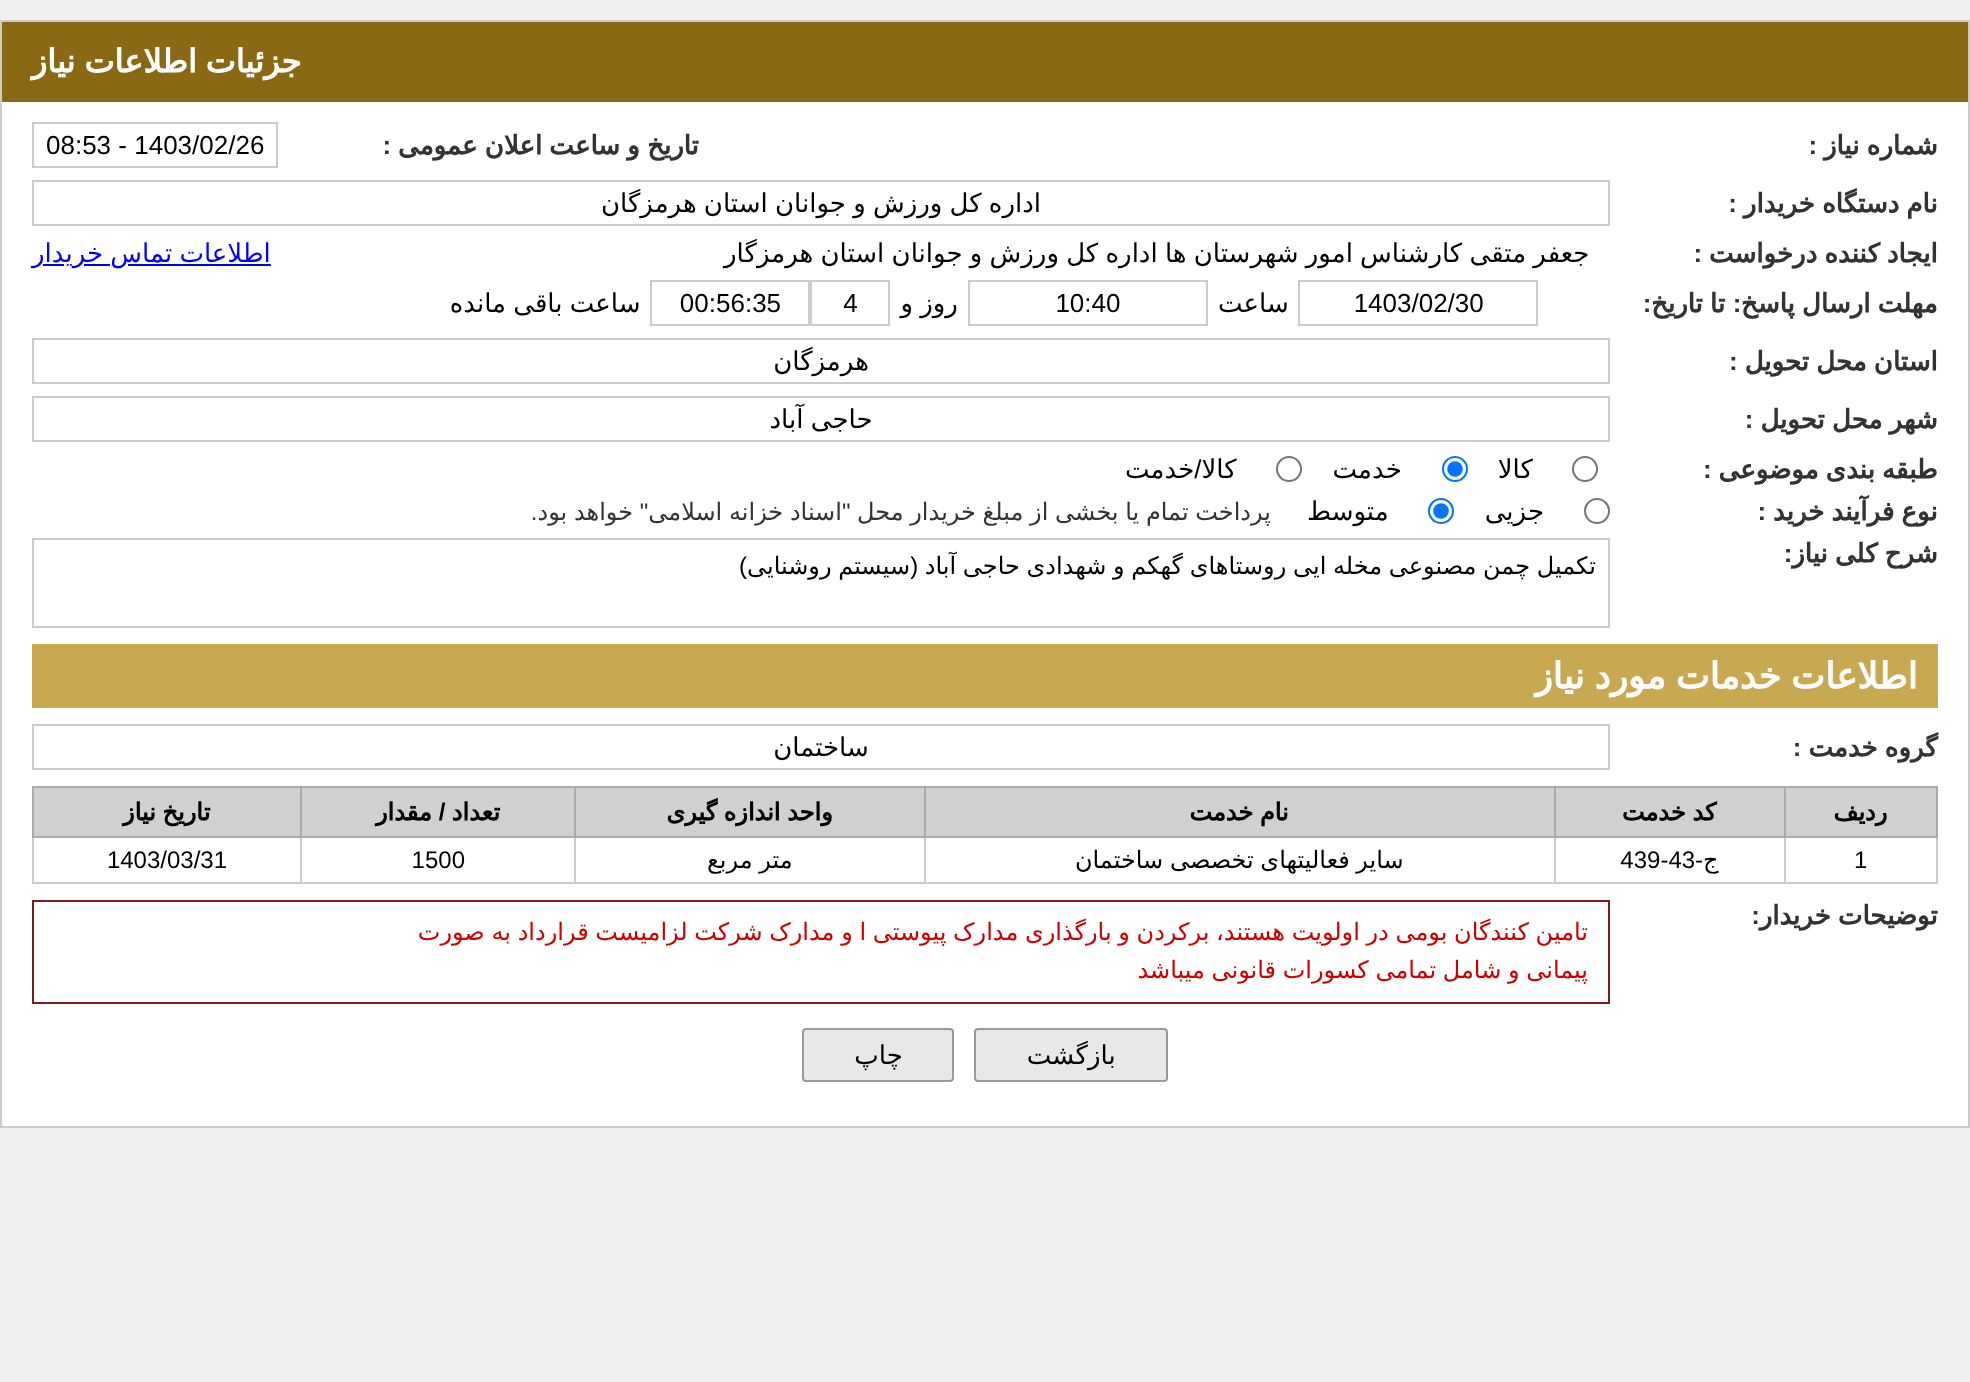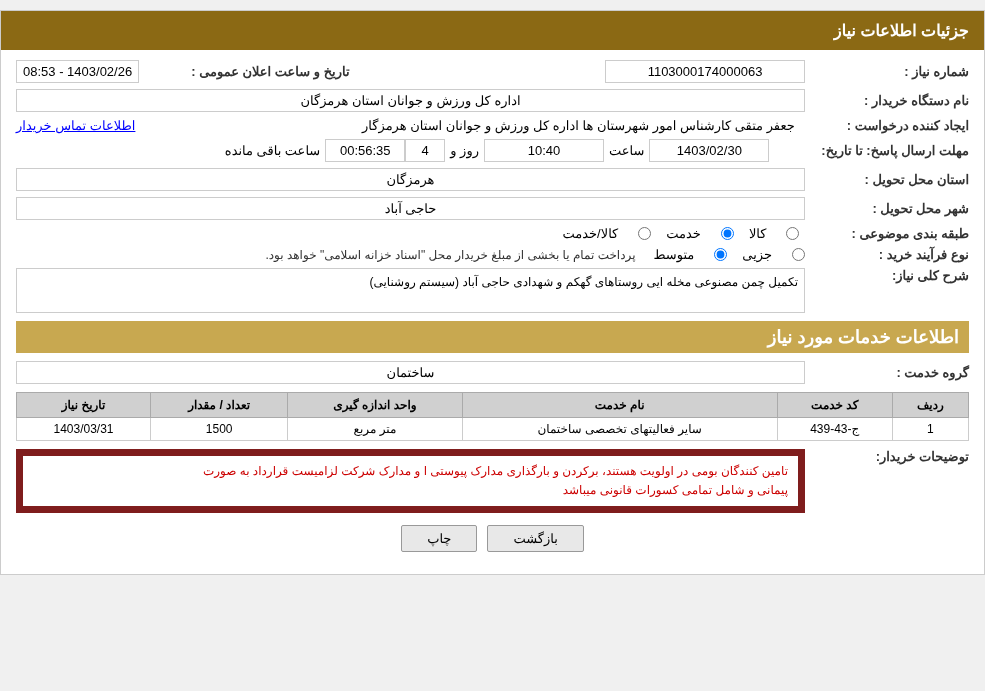--- a/index.html
+++ b/index.html
@@ -11,21 +11,21 @@
     }
     .page-wrapper {
       max-width: 985px;
       margin: 10px auto;
       background: #fff;
       border: 1px solid #ccc;
     }
     .page-header {
       background: #8B6914;
       color: #fff;
-      text-align: right;
+      text-align: left;
       padding: 10px 15px;
       font-size: 16px;
       font-weight: bold;
     }
     .content {
       padding: 10px 15px;
     }
     .row {
       display: flex;
       align-items: center;
@@ -105,21 +105,21 @@
       border: 1px solid #ccc;
       padding: 6px;
       min-height: 45px;
       background: #fff;
       text-align: right;
       font-family: Tahoma, Arial, sans-serif;
       font-size: 12px;
       resize: none;
     }
     .notes-box {
-      border: 7px solid #7f1d1d;
+      border: 1px solid #7f1d1d;
       padding: 6px 10px;
       min-height: 50px;
       text-align: right;
       font-size: 12px;
       line-height: 1.6;
       color: #cc0000;
     }
     .button-row {
       display: flex;
       justify-content: center;
@@ -141,21 +141,20 @@
 
 <div class="page-wrapper">
   <div class="page-header">
     <span>جزئیات اطلاعات نیاز</span>
   </div>
 
   <div class="content">
 
     <div class="row">
       <span class="label">شماره نیاز :</span>
-      <div class="field-box" style="min-width:200px;">1103000174000063</div>
       <span style="flex:1"></span>
       <span class="label" style="min-width:auto;">تاریخ و ساعت اعلان عمومی :</span>
       <div class="field-box">1403/02/26 - 08:53</div>
     </div>
 
     <div class="row">
       <span class="label">نام دستگاه خریدار :</span>
       <div class="field-box field-wide">اداره کل ورزش و جوانان استان هرمزگان</div>
     </div>
 

